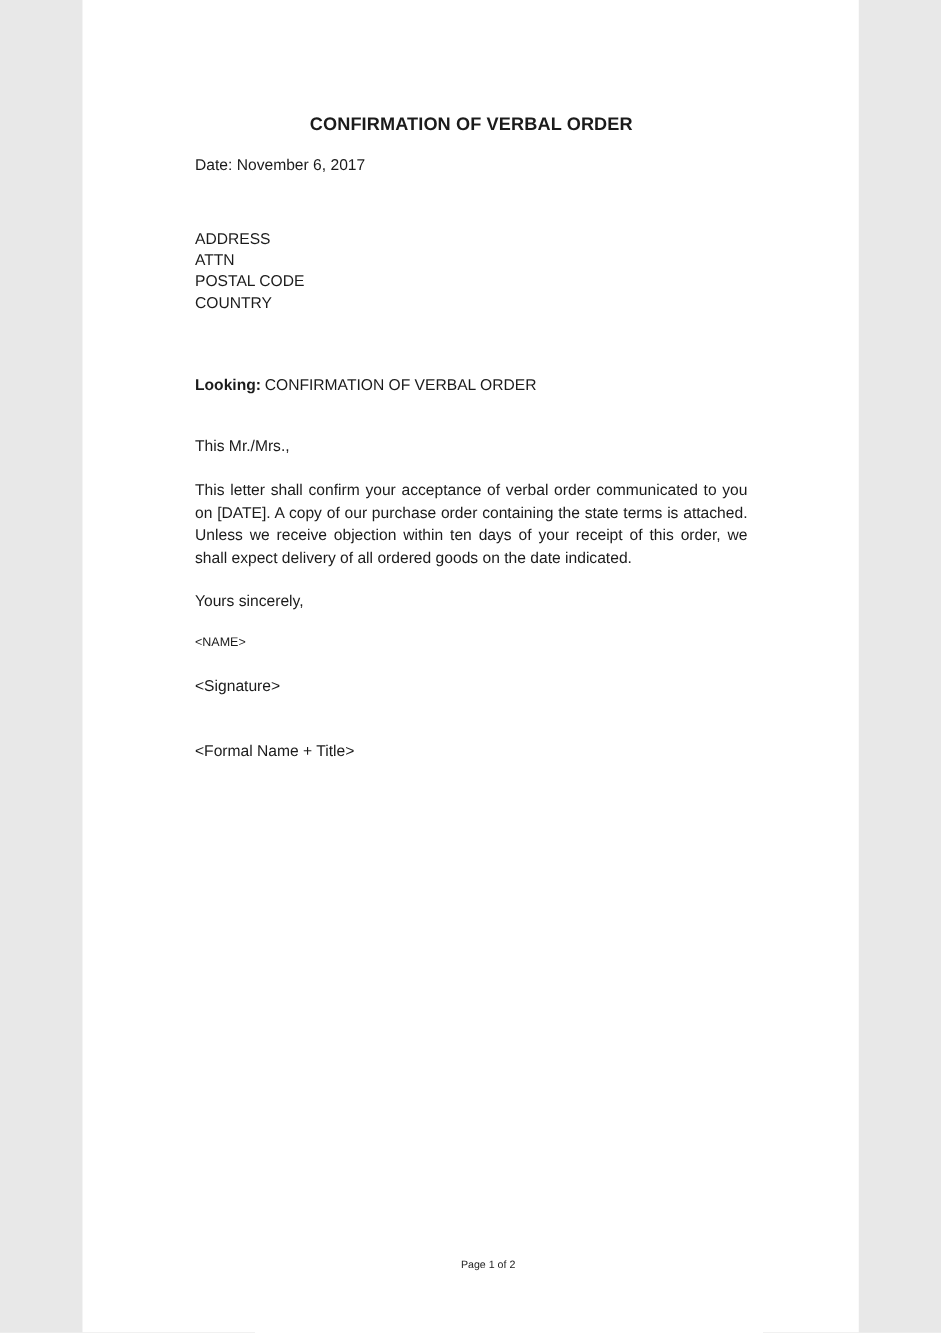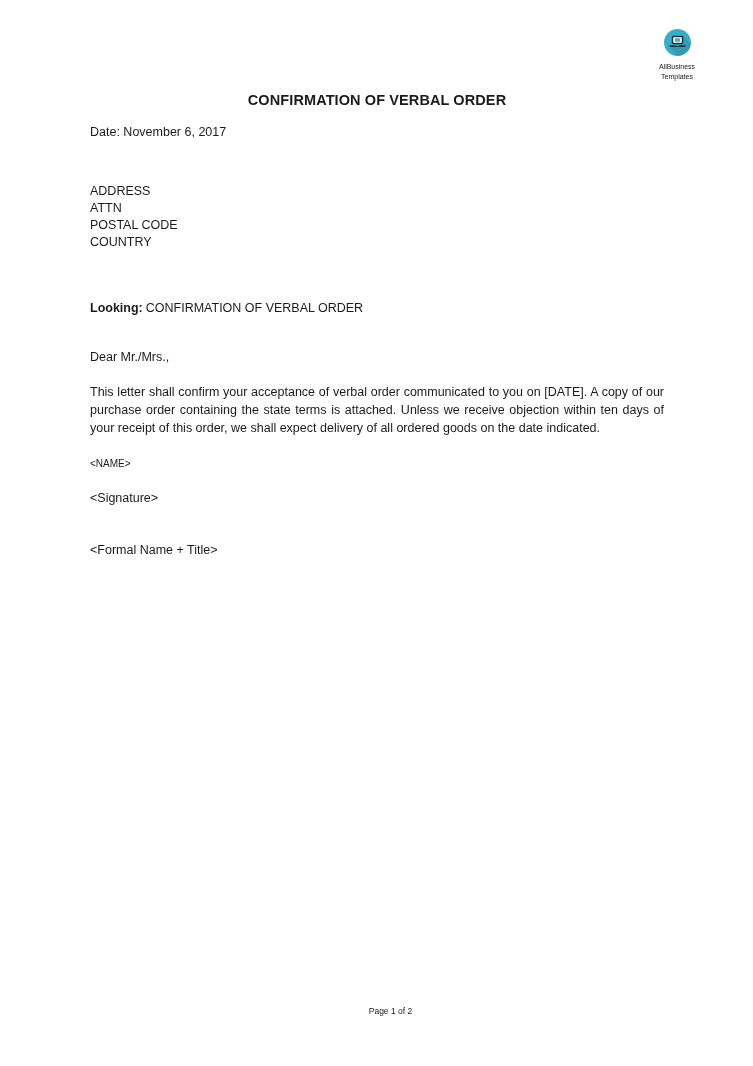--- a/index.html
+++ b/index.html
@@ -1,18 +1,18 @@
 <!DOCTYPE html>
 <html><head>
 <meta charset="utf-8">
 <style>
   html,body{margin:0;padding:0;background:#e8e8e8;}
   .page{
     position:relative;
-    width:753px;height:1066px;
+    width:621px;height:1066px;
     margin:0 auto;
     background:#ffffff;
     font-family:"Liberation Sans","DejaVu Sans",sans-serif;
     color:#1b1b1b;
     overflow:hidden;
     box-sizing:border-box;
   }
   .content{padding:0 89px 0 90px;}
   .title{
     margin:92px 0 0 0;
@@ -87,25 +87,26 @@
       <div>ADDRESS</div>
       <div>ATTN</div>
       <div>POSTAL CODE</div>
       <div>COUNTRY</div>
     </div>
 
     <div class="subject-line">
       <span class="subject-label">Looking:</span><span class="subject-text">CONFIRMATION OF VERBAL ORDER</span>
     </div>
 
-    <div class="salutation">Dear Mr./Mrs.,</div>
+    <div class="salutation">This Mr./Mrs.,</div>
 
     <p class="body-par">This letter shall confirm your acceptance of verbal order communicated to you on [DATE]. A copy of our purchase order containing the state terms is attached. Unless we receive objection within ten days of your receipt of this order, we shall expect delivery of all ordered goods on the date indicated.</p>
 
 
+    <div class="signoff">Yours sincerely,</div>
 
     <div class="name-ph">&lt;NAME&gt;</div>
 
     <div class="sig-ph">&lt;Signature&gt;</div>
 
     <div class="formal-ph">&lt;Formal Name + Title&gt;</div>
   </div>
 
   <div class="footer">Page 1 of 2</div>
 

